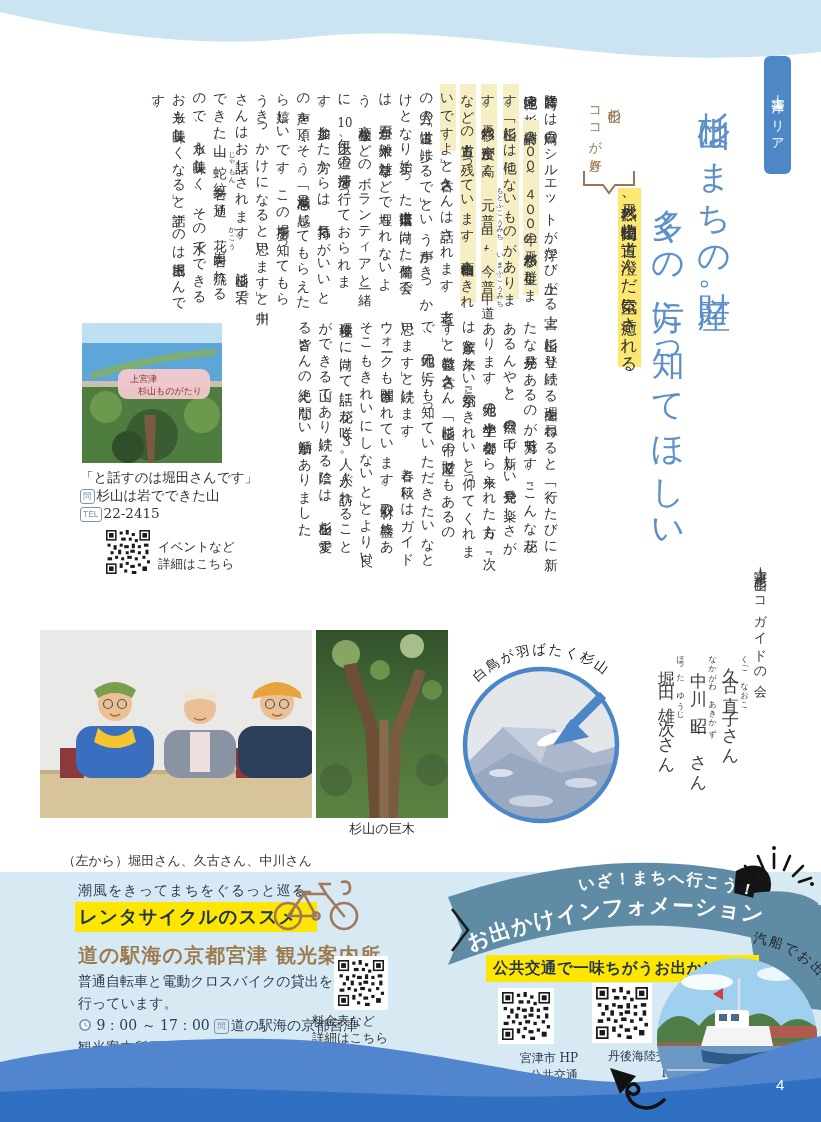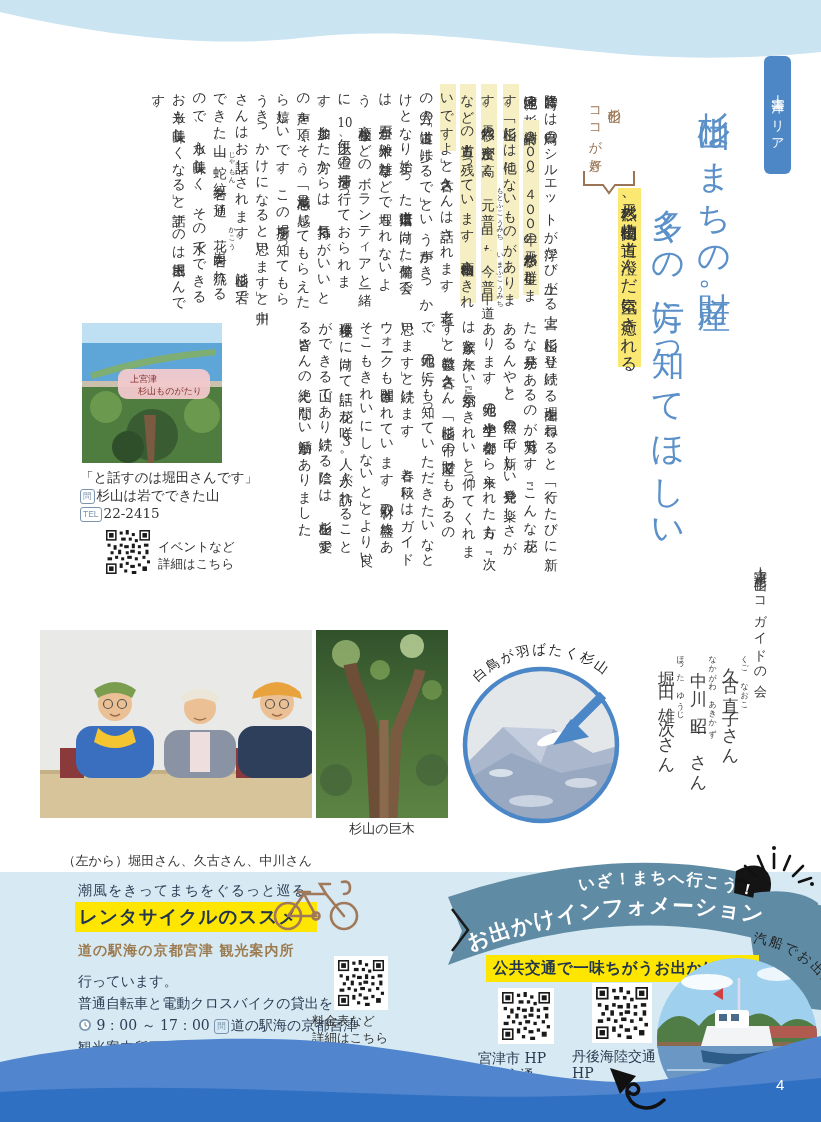--- a/index.html
+++ b/index.html
@@ -42,37 +42,37 @@
   .names rt{font-size:8px;}
   
   .photo{overflow:hidden;}
   .pcap{font-size:13px;color:#333;text-align:center;}
   
   .bottom-bg{left:0;top:872px;width:821px;height:250px;background:#d7e9f2;}
   .lead{left:78px;top:882px;font-size:14px;color:#2c3e55;letter-spacing:1px;text-align:center;}
   .cycle-title{left:75px;top:902px;background:#ffe600;padding:2px 6px 3px 4px;
                font-size:18.5px;font-weight:bold;color:#22364e;letter-spacing:1px;width:232px;}
   .bike{left:268px;top:870px;}
-  .place{left:78px;top:942px;font-size:14px;font-weight:bold;color:#9c7b50;letter-spacing:1px;}
+  .place{left:78px;top:942px;font-size:20px;font-weight:bold;color:#9c7b50;letter-spacing:1px;}
   .desc{left:78px;top:970px;font-size:14px;line-height:22px;color:#2c3e55;}
   .hours{left:78px;top:1014px;font-size:14px;line-height:22px;color:#2c3e55;width:320px;}
   .cycle-qr{left:334px;top:956px;}
   .cycle-qrnote{left:312px;top:1012px;width:110px;text-align:left;}
   
   .banner{left:438px;top:835px;}
   .rays{left:726px;top:824px;}
   .ribbon-tail{right:-18px;top:903px;width:80px;height:104px;background:#5f8ba4;
                border-radius:22px 0 0 22px;transform:rotate(7deg);}
   .outing-hl{left:486px;top:955px;background:#ffe600;padding:3px 7px;
              font-size:15.5px;font-weight:bold;color:#22364e;letter-spacing:0.5px;}
   .qr3{left:498px;top:988px;}
   .qr3-label{left:478px;top:1050px;width:100px;}
   .qr4{left:592px;top:983px;}
   .qr4-label{left:572px;top:1048px;width:108px;}
-  .qr-label{font-size:14px;line-height:17px;color:#28394f;text-align:left;}
+  .qr-label{font-size:12px;line-height:17px;color:#28394f;text-align:right;}
   .boat-wrap{left:627px;top:930px;}
   .waves{left:0;top:1012px;}
   .curly{left:598px;top:1056px;}
   .pagenum{left:776px;top:1076px;color:#fff;font-size:15px;font-family:"Liberation Sans",sans-serif;}
 </style>
 </head>
 <body>
 
 <div class="page">
 
@@ -288,22 +288,22 @@
       <circle cx="20" cy="46" r="13"></circle>
         <circle cx="76" cy="46" r="13"></circle>
       <path d="M20,46 L36,24 H58 L76,46 M36,24 L48,46 H20"></path>
       <path d="M58,24 L52,14 H62 M30,22 H42"></path>
       <circle cx="48" cy="46" r="3.5"></circle>
       <path d="M74,12 q8,-2 8,6 q0,6 -6,6"></path>
     </g>
   </svg>
   <div class="abs place">道の駅海の京都宮津 観光案内所</div>
   <div class="abs desc">
+    <div>普通自転車と電動クロスバイクの貸出を</div>
     <div>行っています。</div>
-    <div>普通自転車と電動クロスバイクの貸出を</div>
   </div>
   <div class="abs hours">
     <div>
       <svg width="14" height="14" viewBox="0 0 14 14" style="vertical-align:-2px;">
         <circle cx="7" cy="7" r="6" fill="#7c99b5"></circle>
           <circle cx="7" cy="7" r="4.2" fill="#fff"></circle>
         <path d="M7,4.2 V7 L9,8.4" stroke="#7c99b5" stroke-width="1.2" fill="none"></path>
       </svg>
       <span>9：00 ～ 17：00</span>
       <span class="ibox">問</span><span>道の駅海の京都宮津</span>

